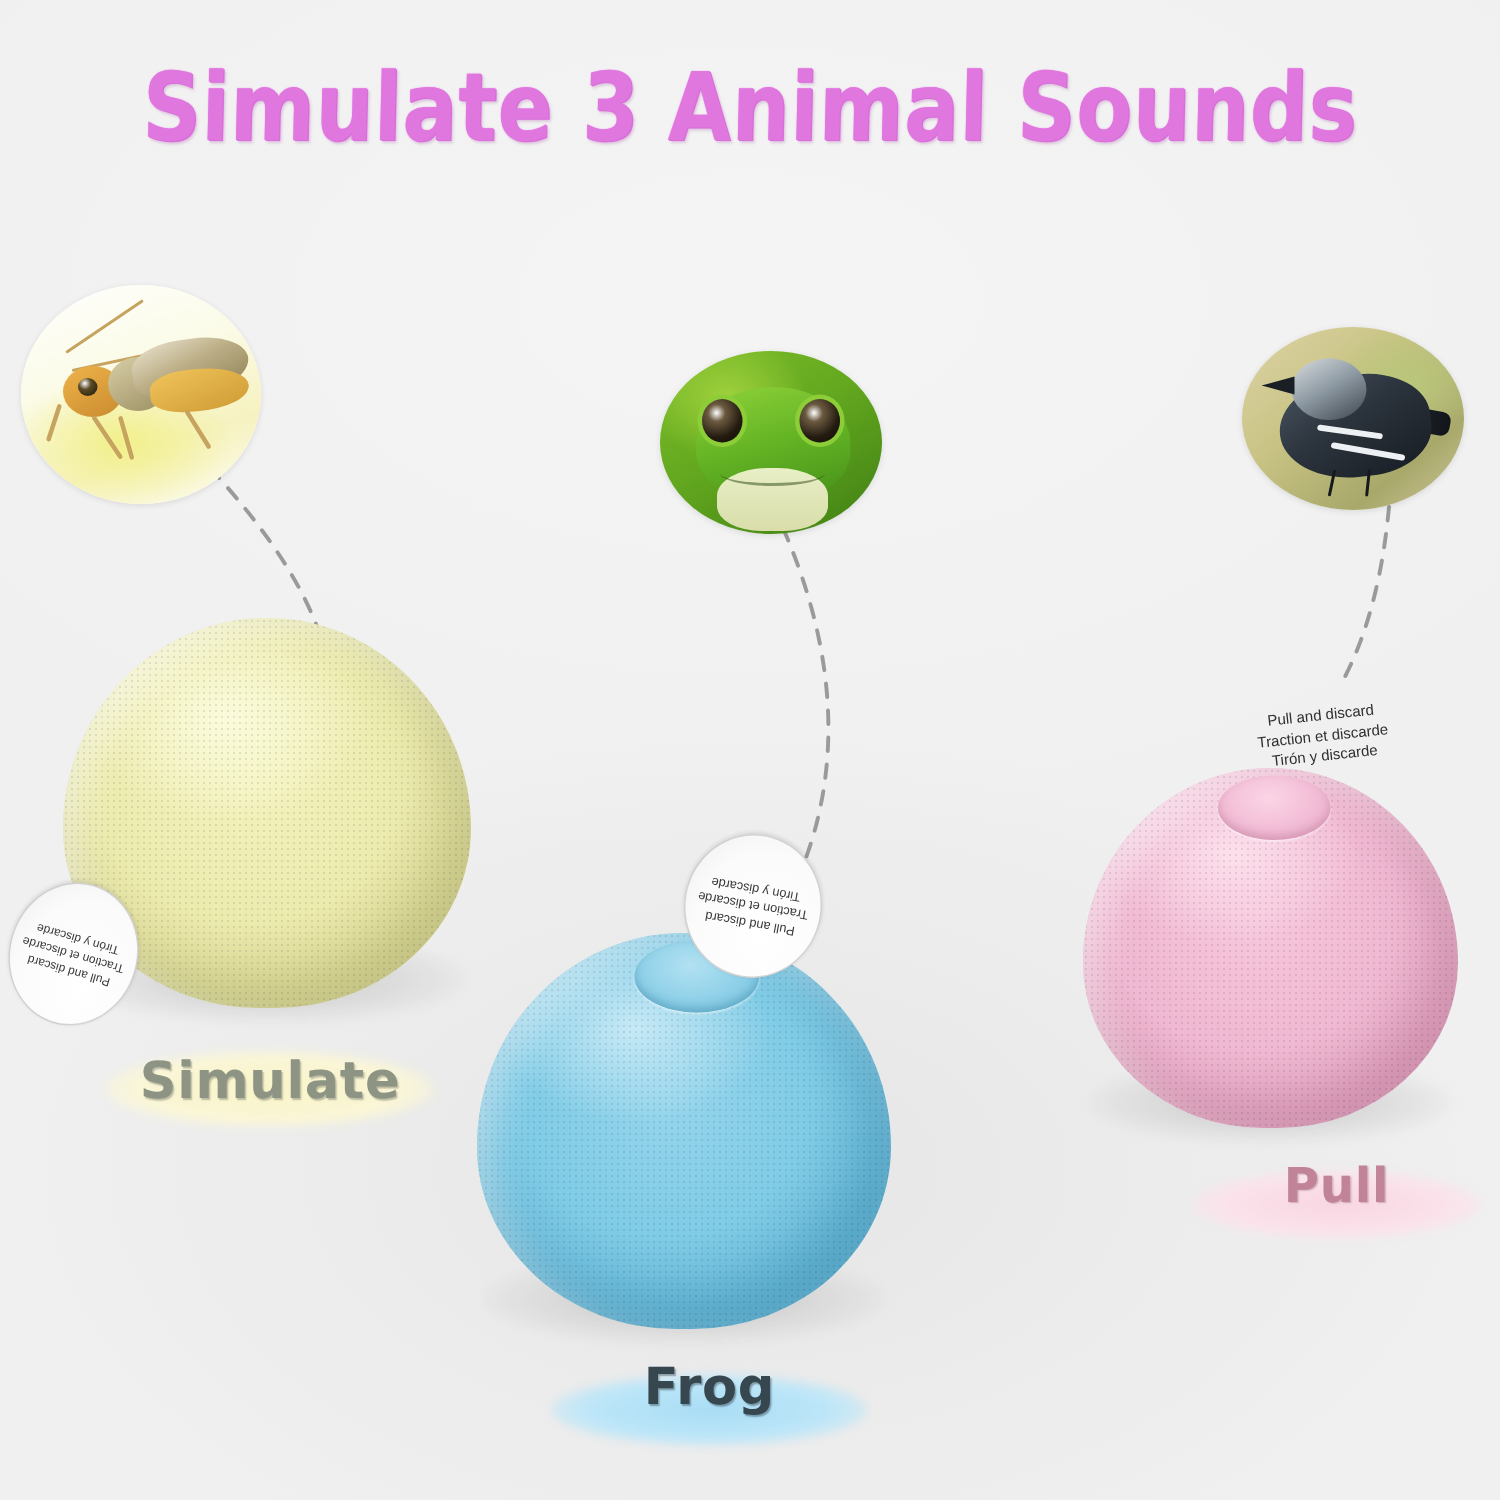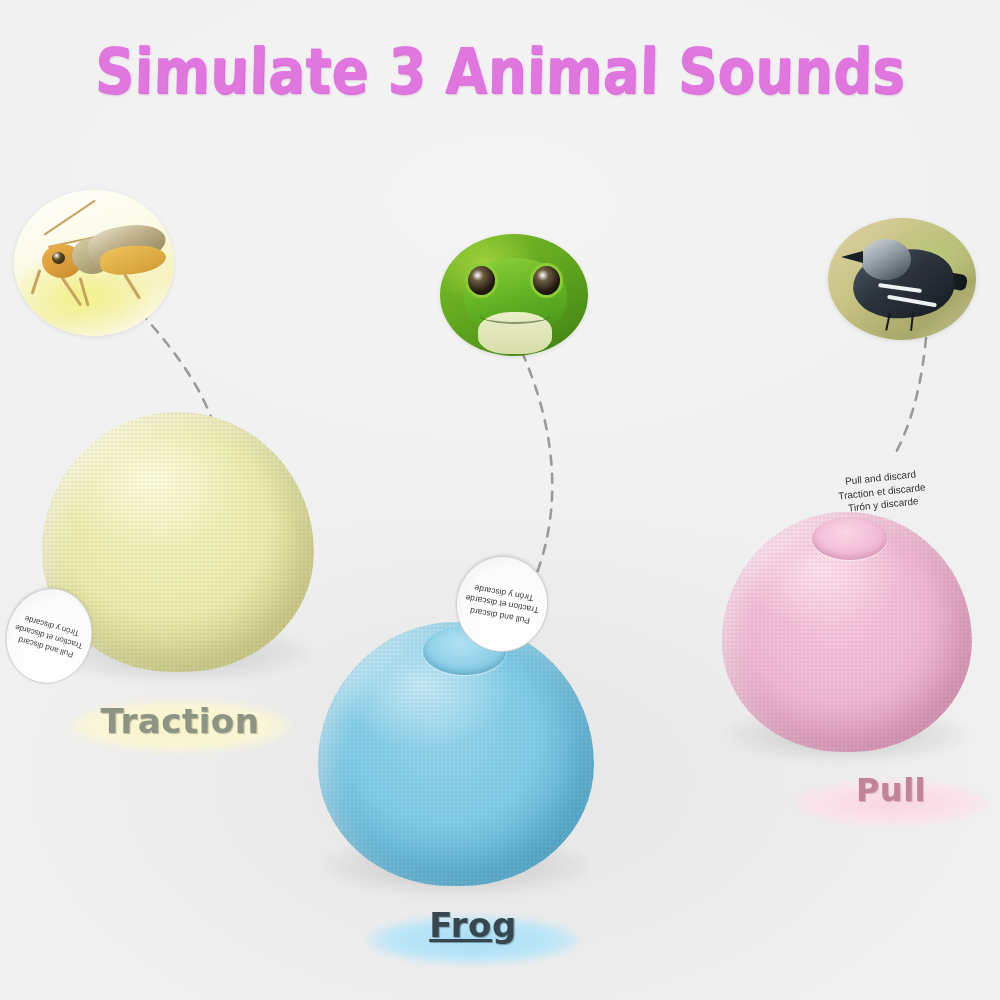--- a/index.html
+++ b/index.html
@@ -233,21 +233,21 @@
   #label-cricket { left:70px; top:692px; width:220px; height:62px; }
   #label-cricket .pill { width:220px; height:52px; top:8px;
     background:radial-gradient(ellipse at 50% 50%, #f8f4c8 0%, #faf6d6 55%, rgba(250,246,214,0) 85%); }
   #label-cricket .txt { font-size:34px; color:#8e9483; top:12px;
     text-shadow:1px 1px 1px rgba(110,115,100,0.45); }
 
   #label-frog { left:368px; top:902px; width:210px; height:62px; }
   #label-frog .pill { width:210px; height:48px; top:14px;
     background:radial-gradient(ellipse at 50% 50%, #a8ddf5 0%, #bde6f8 55%, rgba(189,230,248,0) 85%); }
   #label-frog .txt { font-size:34px; color:#37474f; top:6px;
-    text-shadow:1px 1px 1px rgba(30,45,55,0.40);text-decoration:underline; }
+    text-shadow:1px 1px 1px rgba(30,45,55,0.40); }
 
   #label-bird { left:795px; top:768px; width:192px; height:58px; }
   #label-bird .pill { width:192px; height:46px; top:12px;
     background:radial-gradient(ellipse at 50% 50%, #f8d6e2 0%, #fbe2ea 55%, rgba(251,226,234,0) 85%); }
   #label-bird .txt { font-size:32px; color:#c08397; top:6px;
     text-shadow:1px 1px 1px rgba(150,100,115,0.40); }
 </style>
 </head>
 <body>
 
@@ -344,21 +344,21 @@
     <div class="cap"></div>
   </div>
   <div class="tab" id="tab-pink">
     <span class="tl">Pull and discard</span>
     <span class="tl">Traction et discarde</span>
     <span class="tl">Tirón y discarde</span>
   </div>
 
   <div class="label" id="label-cricket">
     <div class="pill"></div>
-    <div class="txt">Traction</div>
+    <div class="txt">Simulate</div>
   </div>
 
   <div class="label" id="label-frog">
     <div class="pill"></div>
     <div class="txt">Frog</div>
   </div>
 
   <div class="label" id="label-bird">
     <div class="pill"></div>
     <div class="txt">Pull</div>

